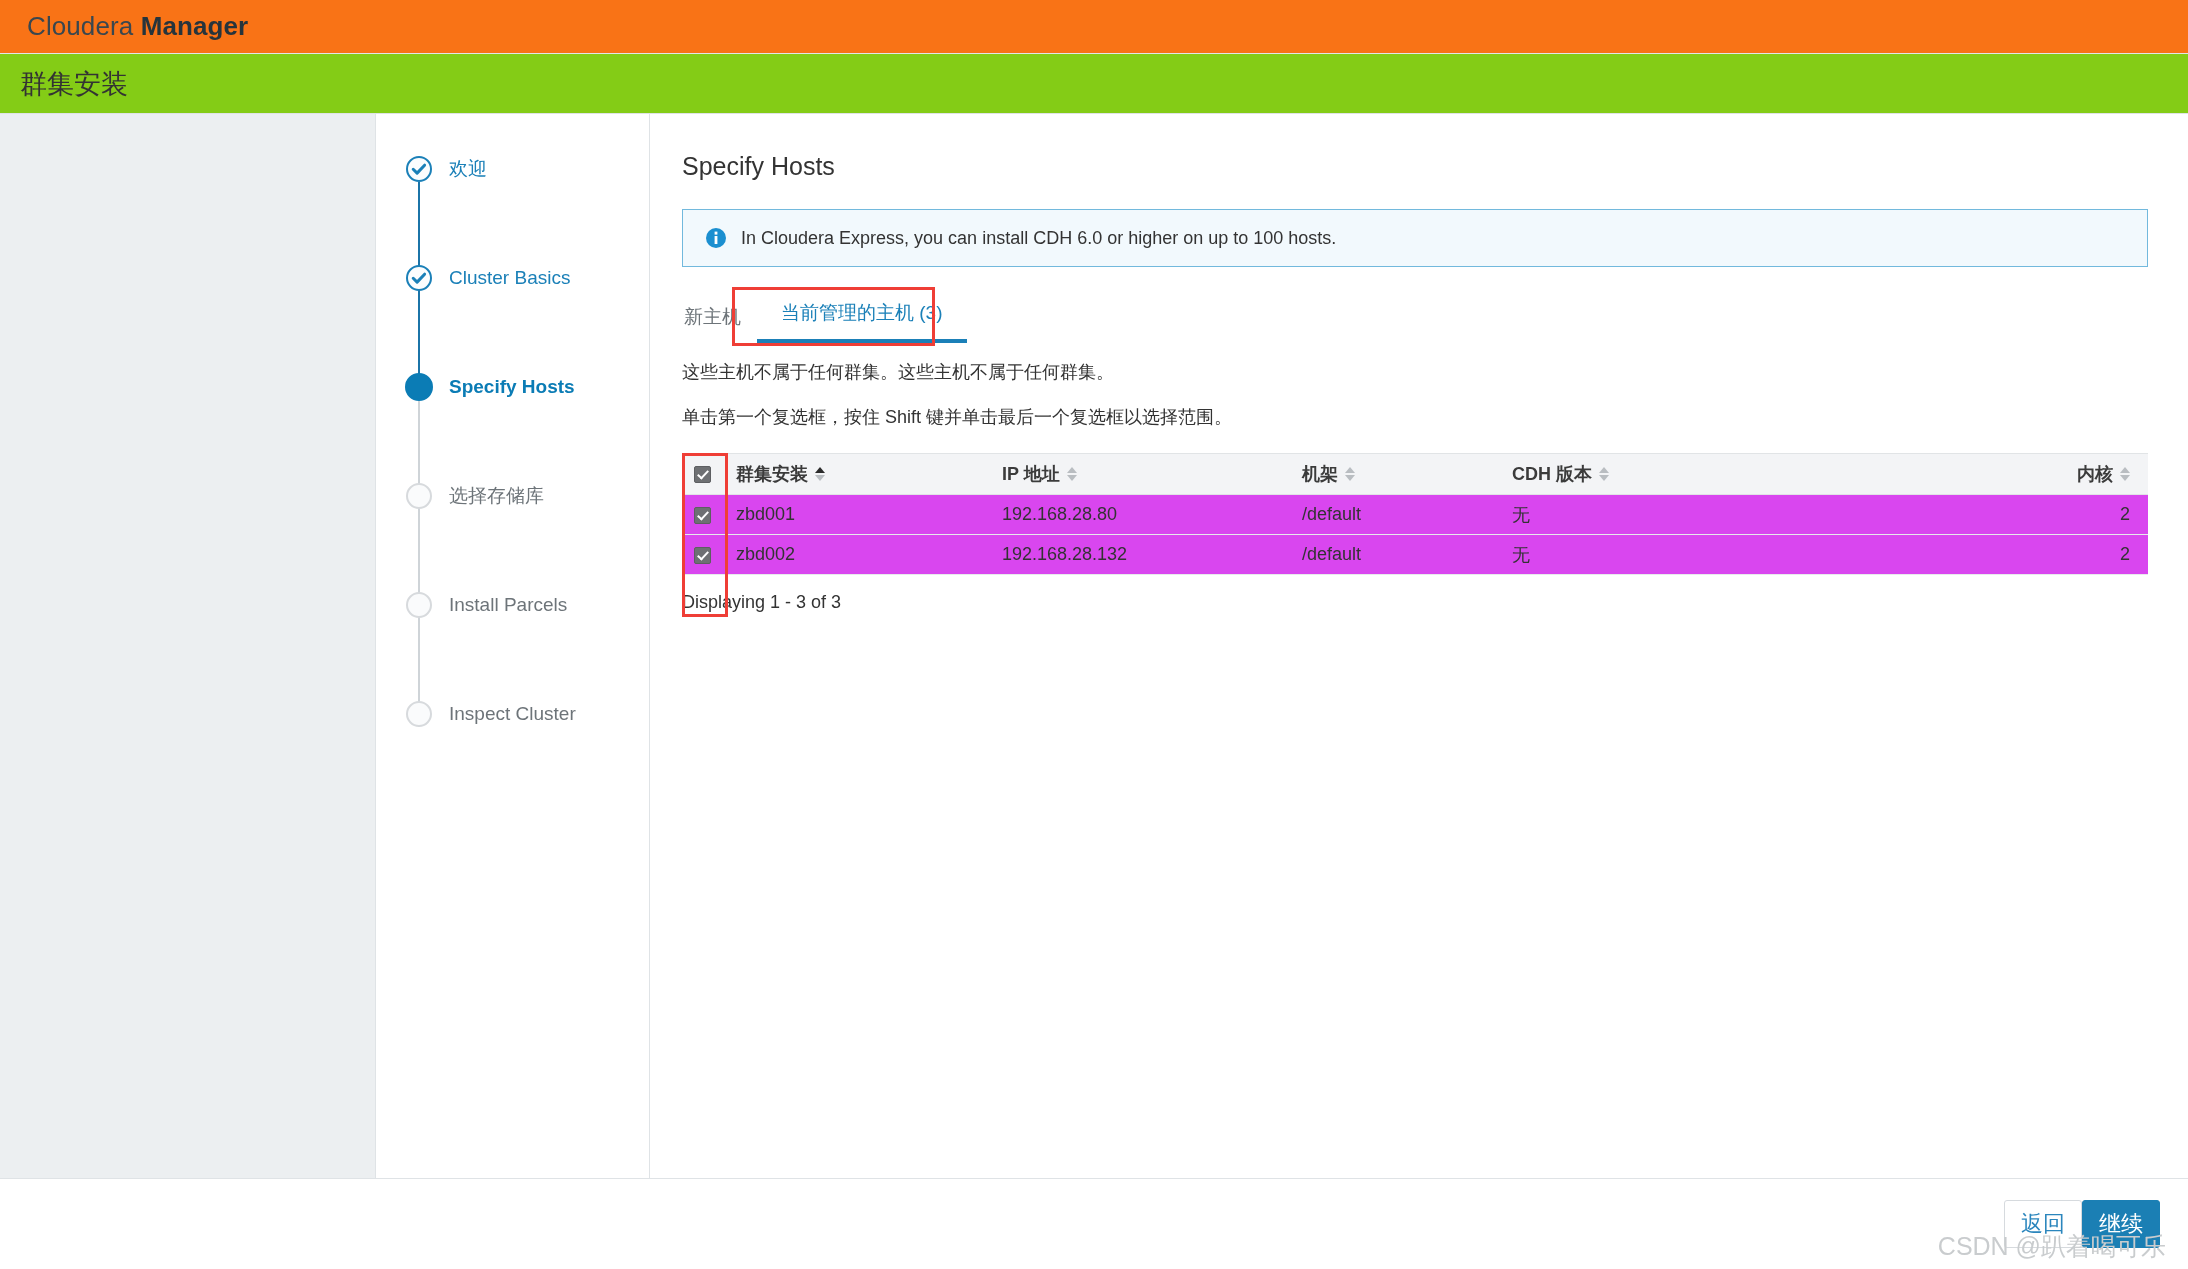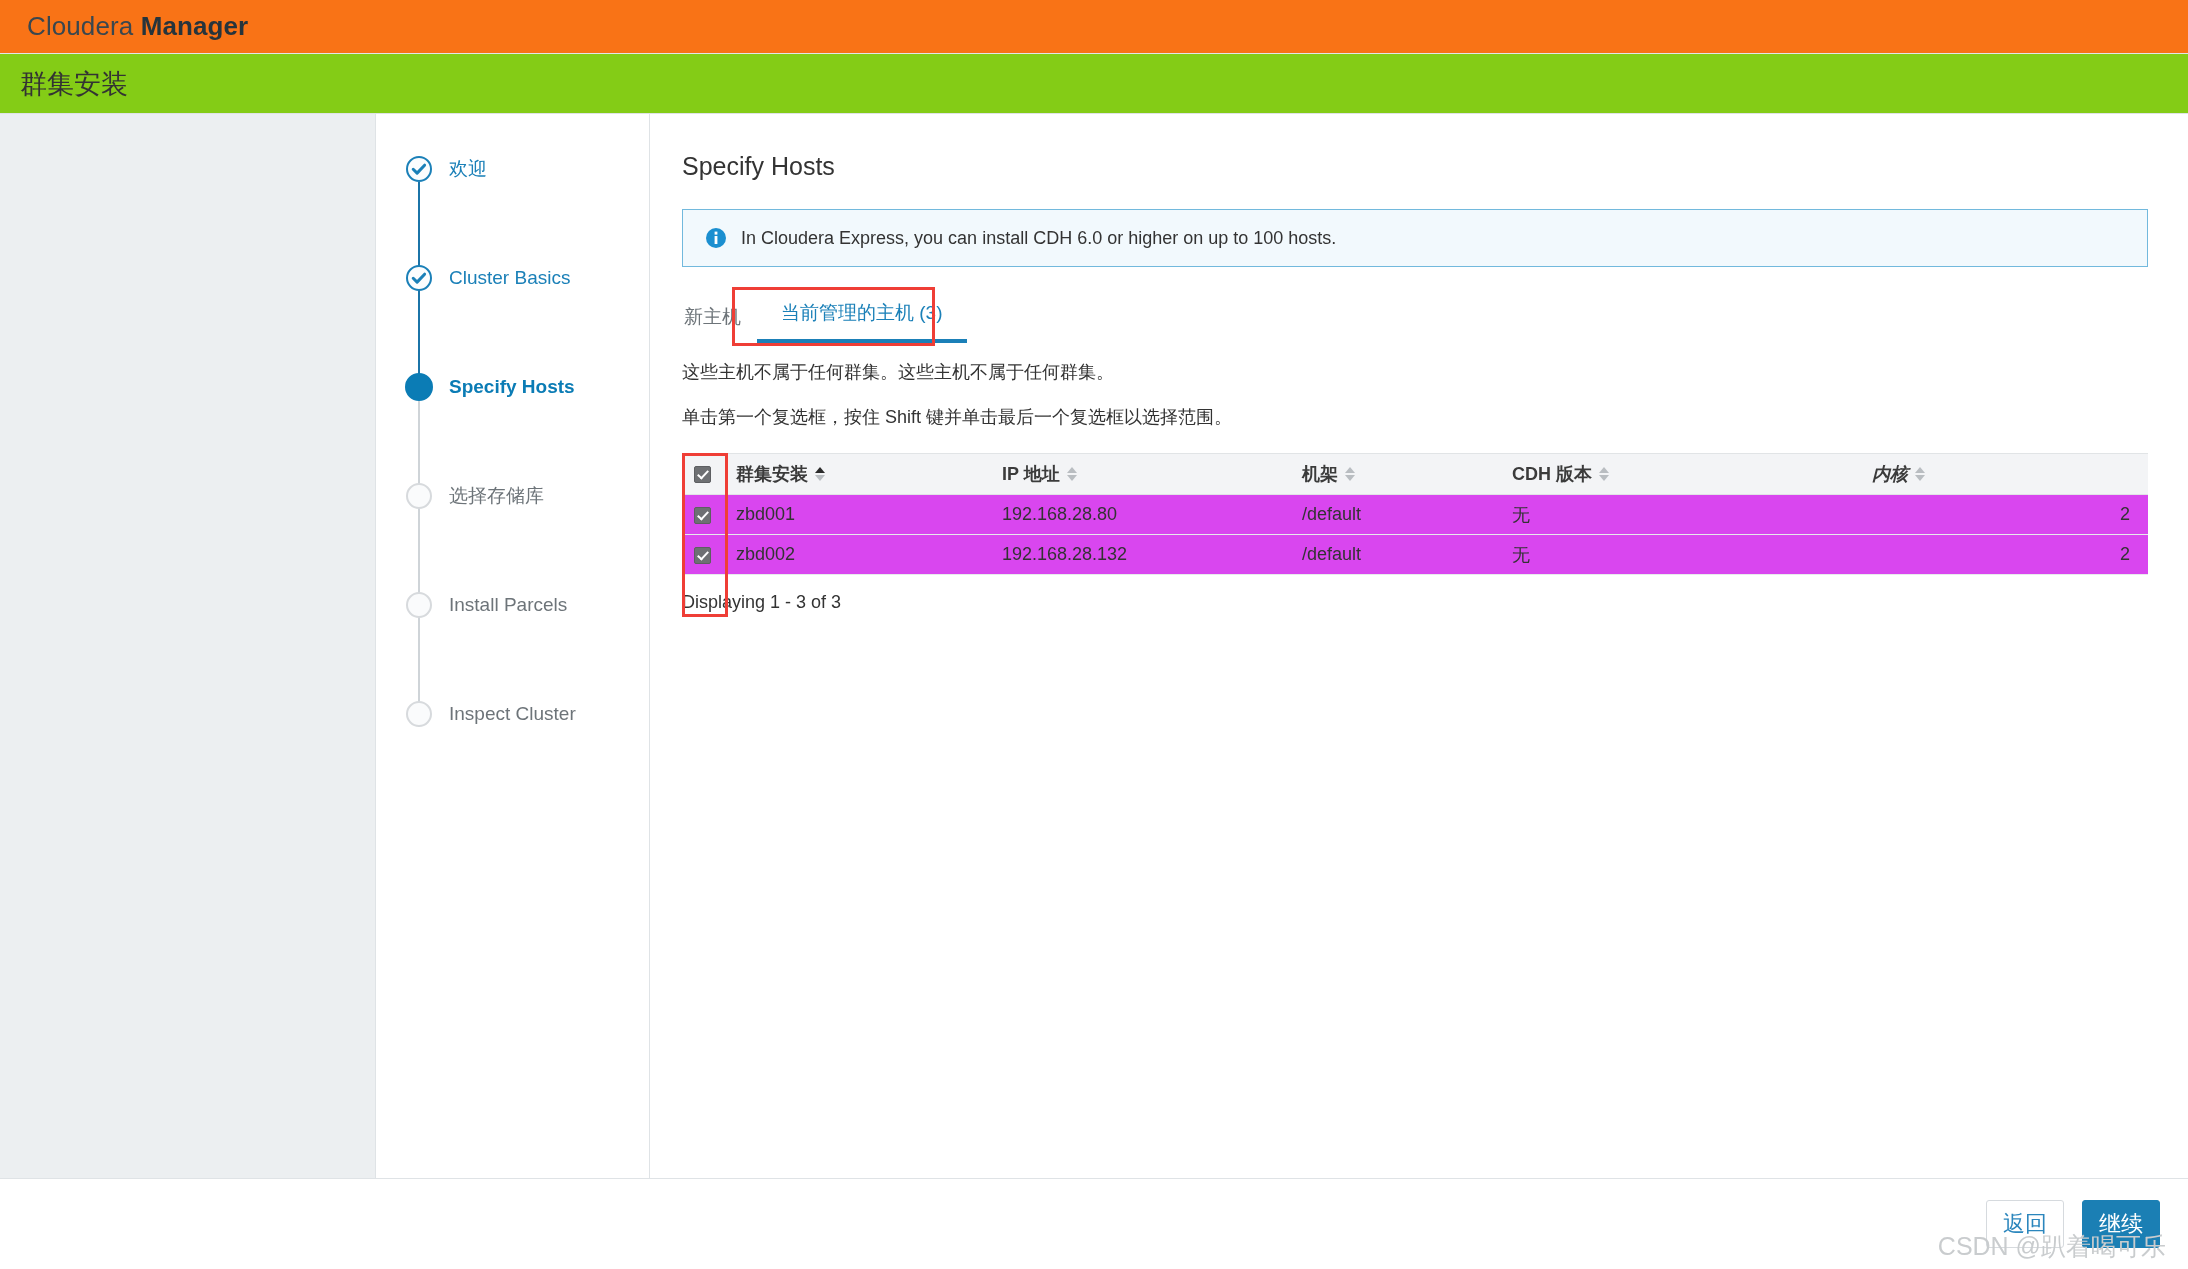--- a/index.html
+++ b/index.html
@@ -233,21 +233,21 @@
     padding: 0;
     vertical-align: middle;
   }
   .col-chk { width: 40px; text-align: center !important; }
   .col-name { width: 280px; }
   .col-ip { width: 300px; }
   .col-rack { width: 210px; }
   .col-cdh { width: 360px; }
   .col-cores { text-align: right !important; padding-right: 18px !important; }
   .th-inner { display: flex; align-items: center; }
-  .th-inner.right { padding-right: 18px; font-style: italic; }
+  .th-inner.right { justify-content: flex-end; padding-right: 18px; }
 
   .sort {
     display: inline-flex;
     flex-direction: column;
     margin-left: 7px;
     line-height: 0;
   }
   .sort i {
     display: block;
     width: 0; height: 0;
@@ -319,21 +319,20 @@
     align-items: center;
     justify-content: center;
     box-sizing: border-box;
     cursor: pointer;
     padding: 0 16px;
   }
   .btn-back {
     background: #ffffff;
     border: 1px solid #d6dade;
     color: #2b86bd;
-    margin-right: 18px;
   }
   .btn-continue {
     background: #1b7fb4;
     border: 1px solid #1b7fb4;
     color: #ffffff;
   }
   .watermark {
     position: absolute;
     right: 22px;
     bottom: 5px;

